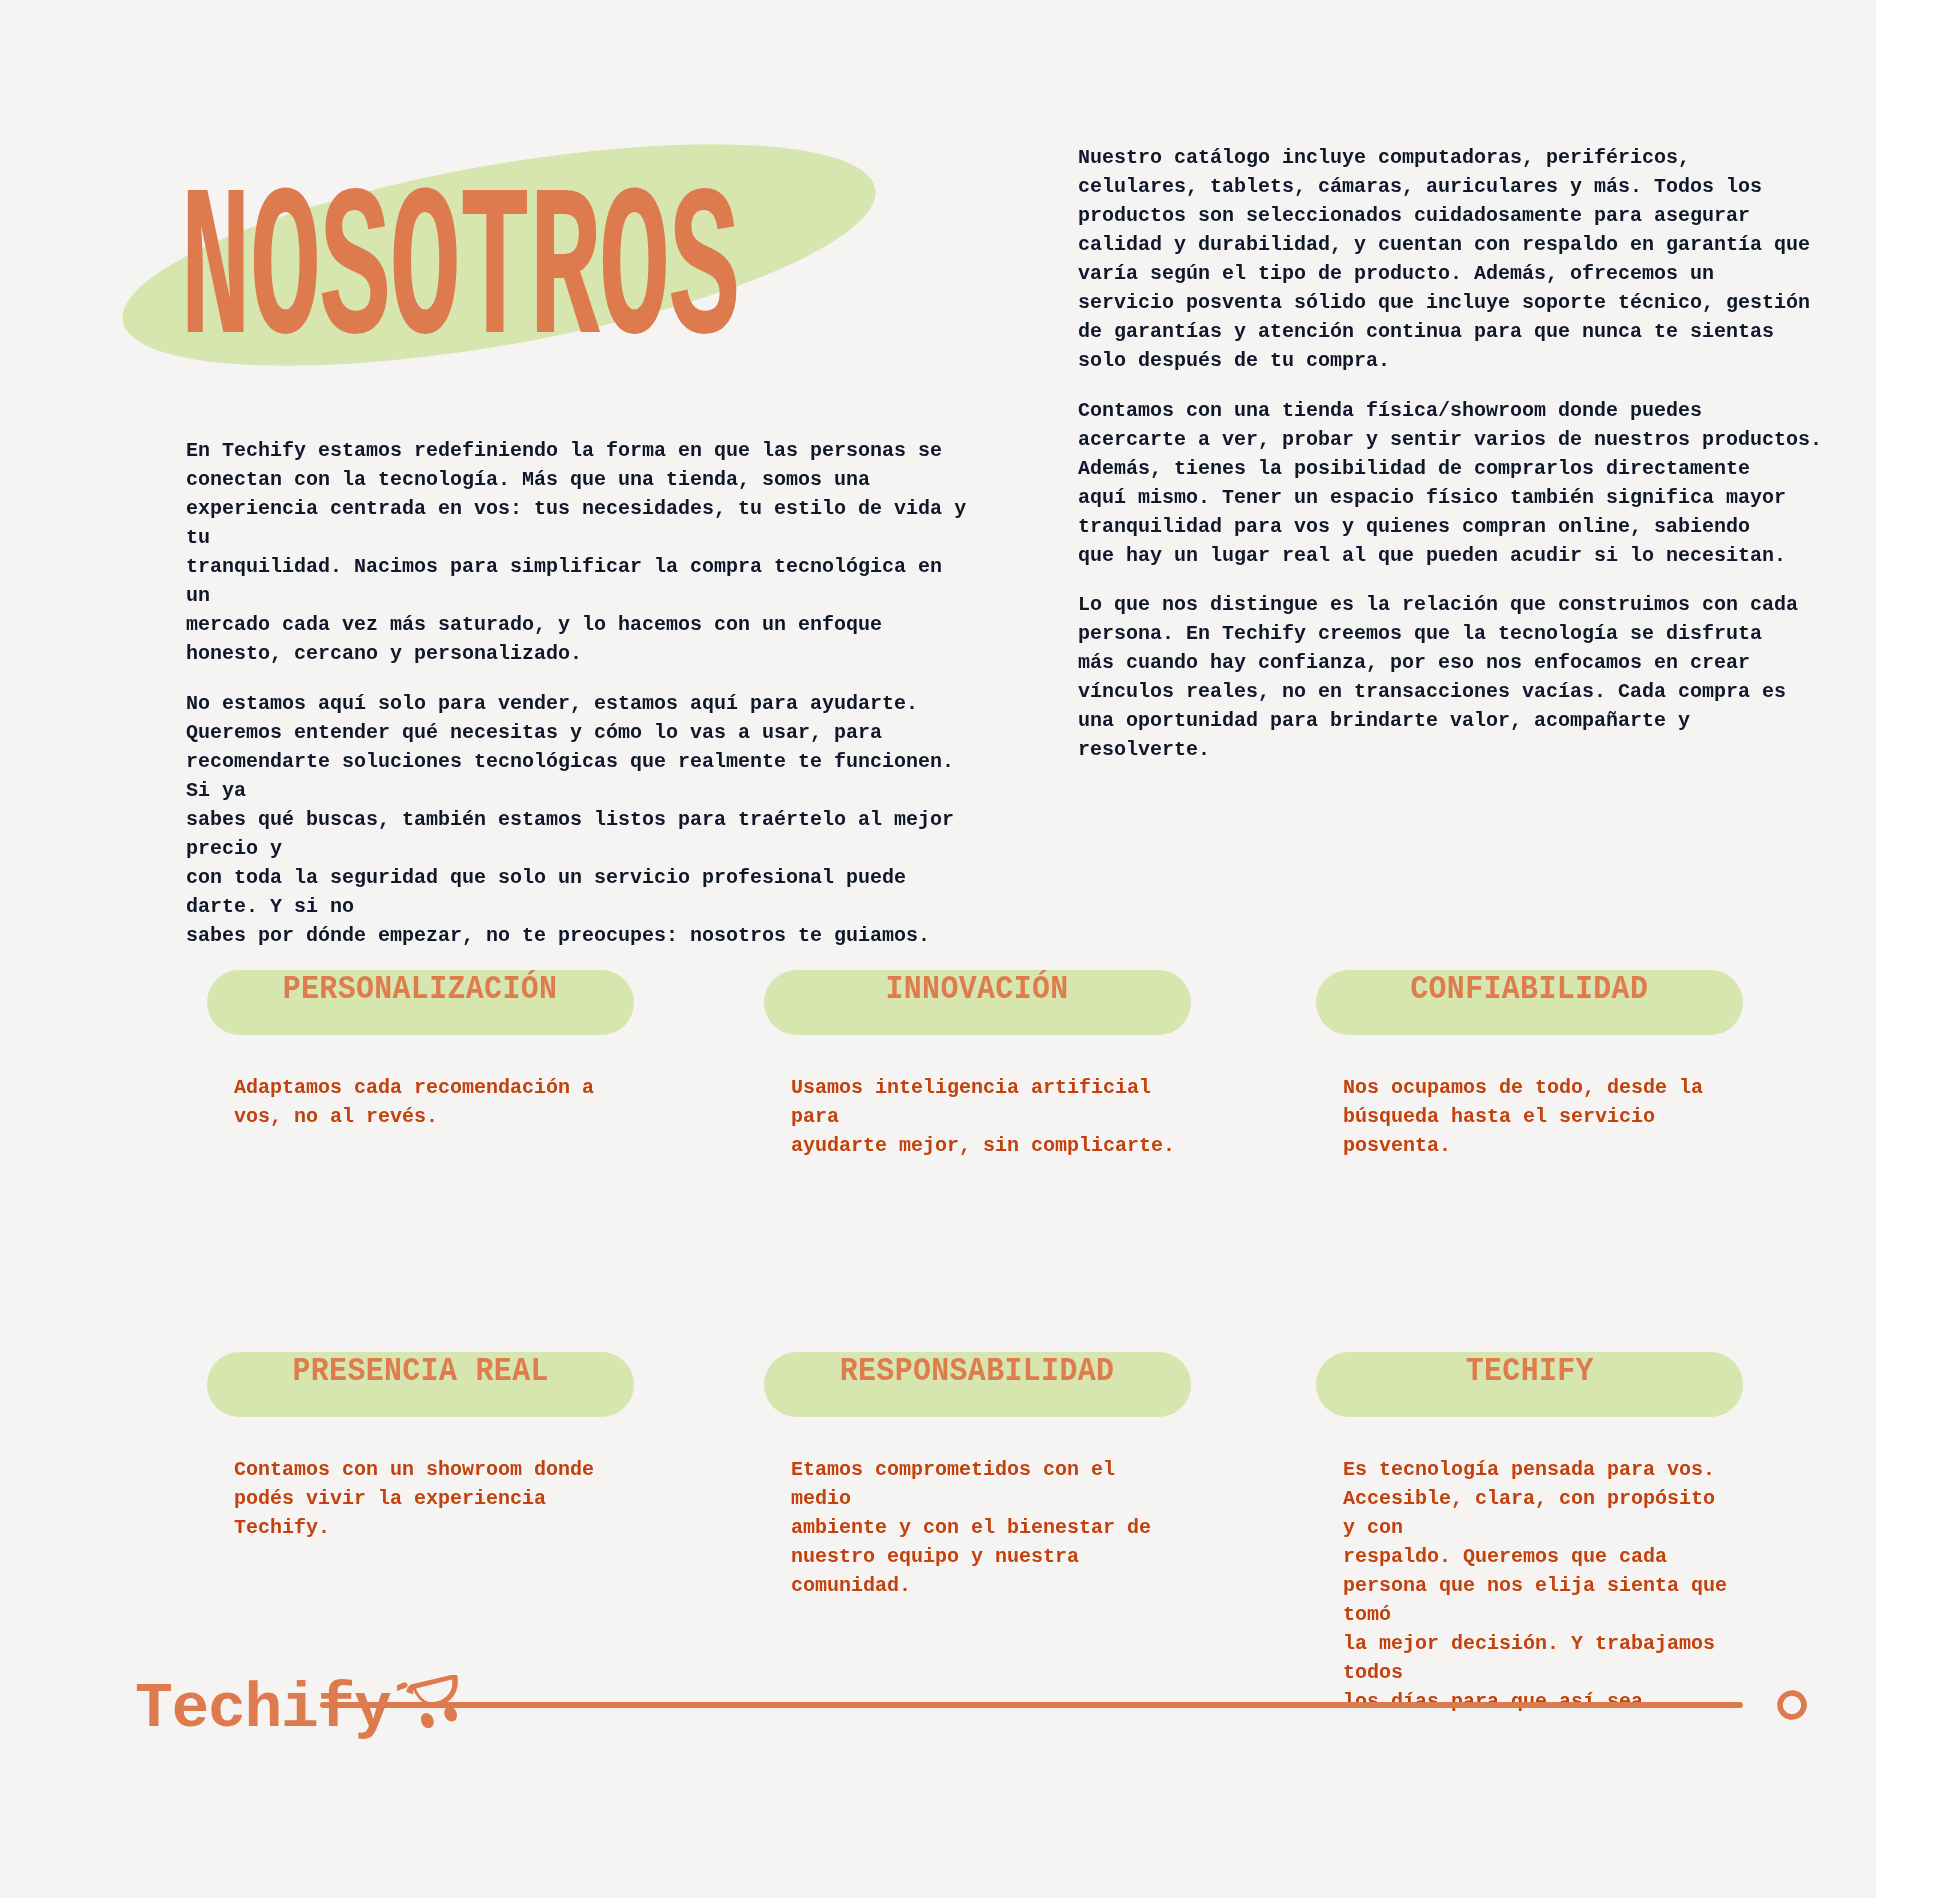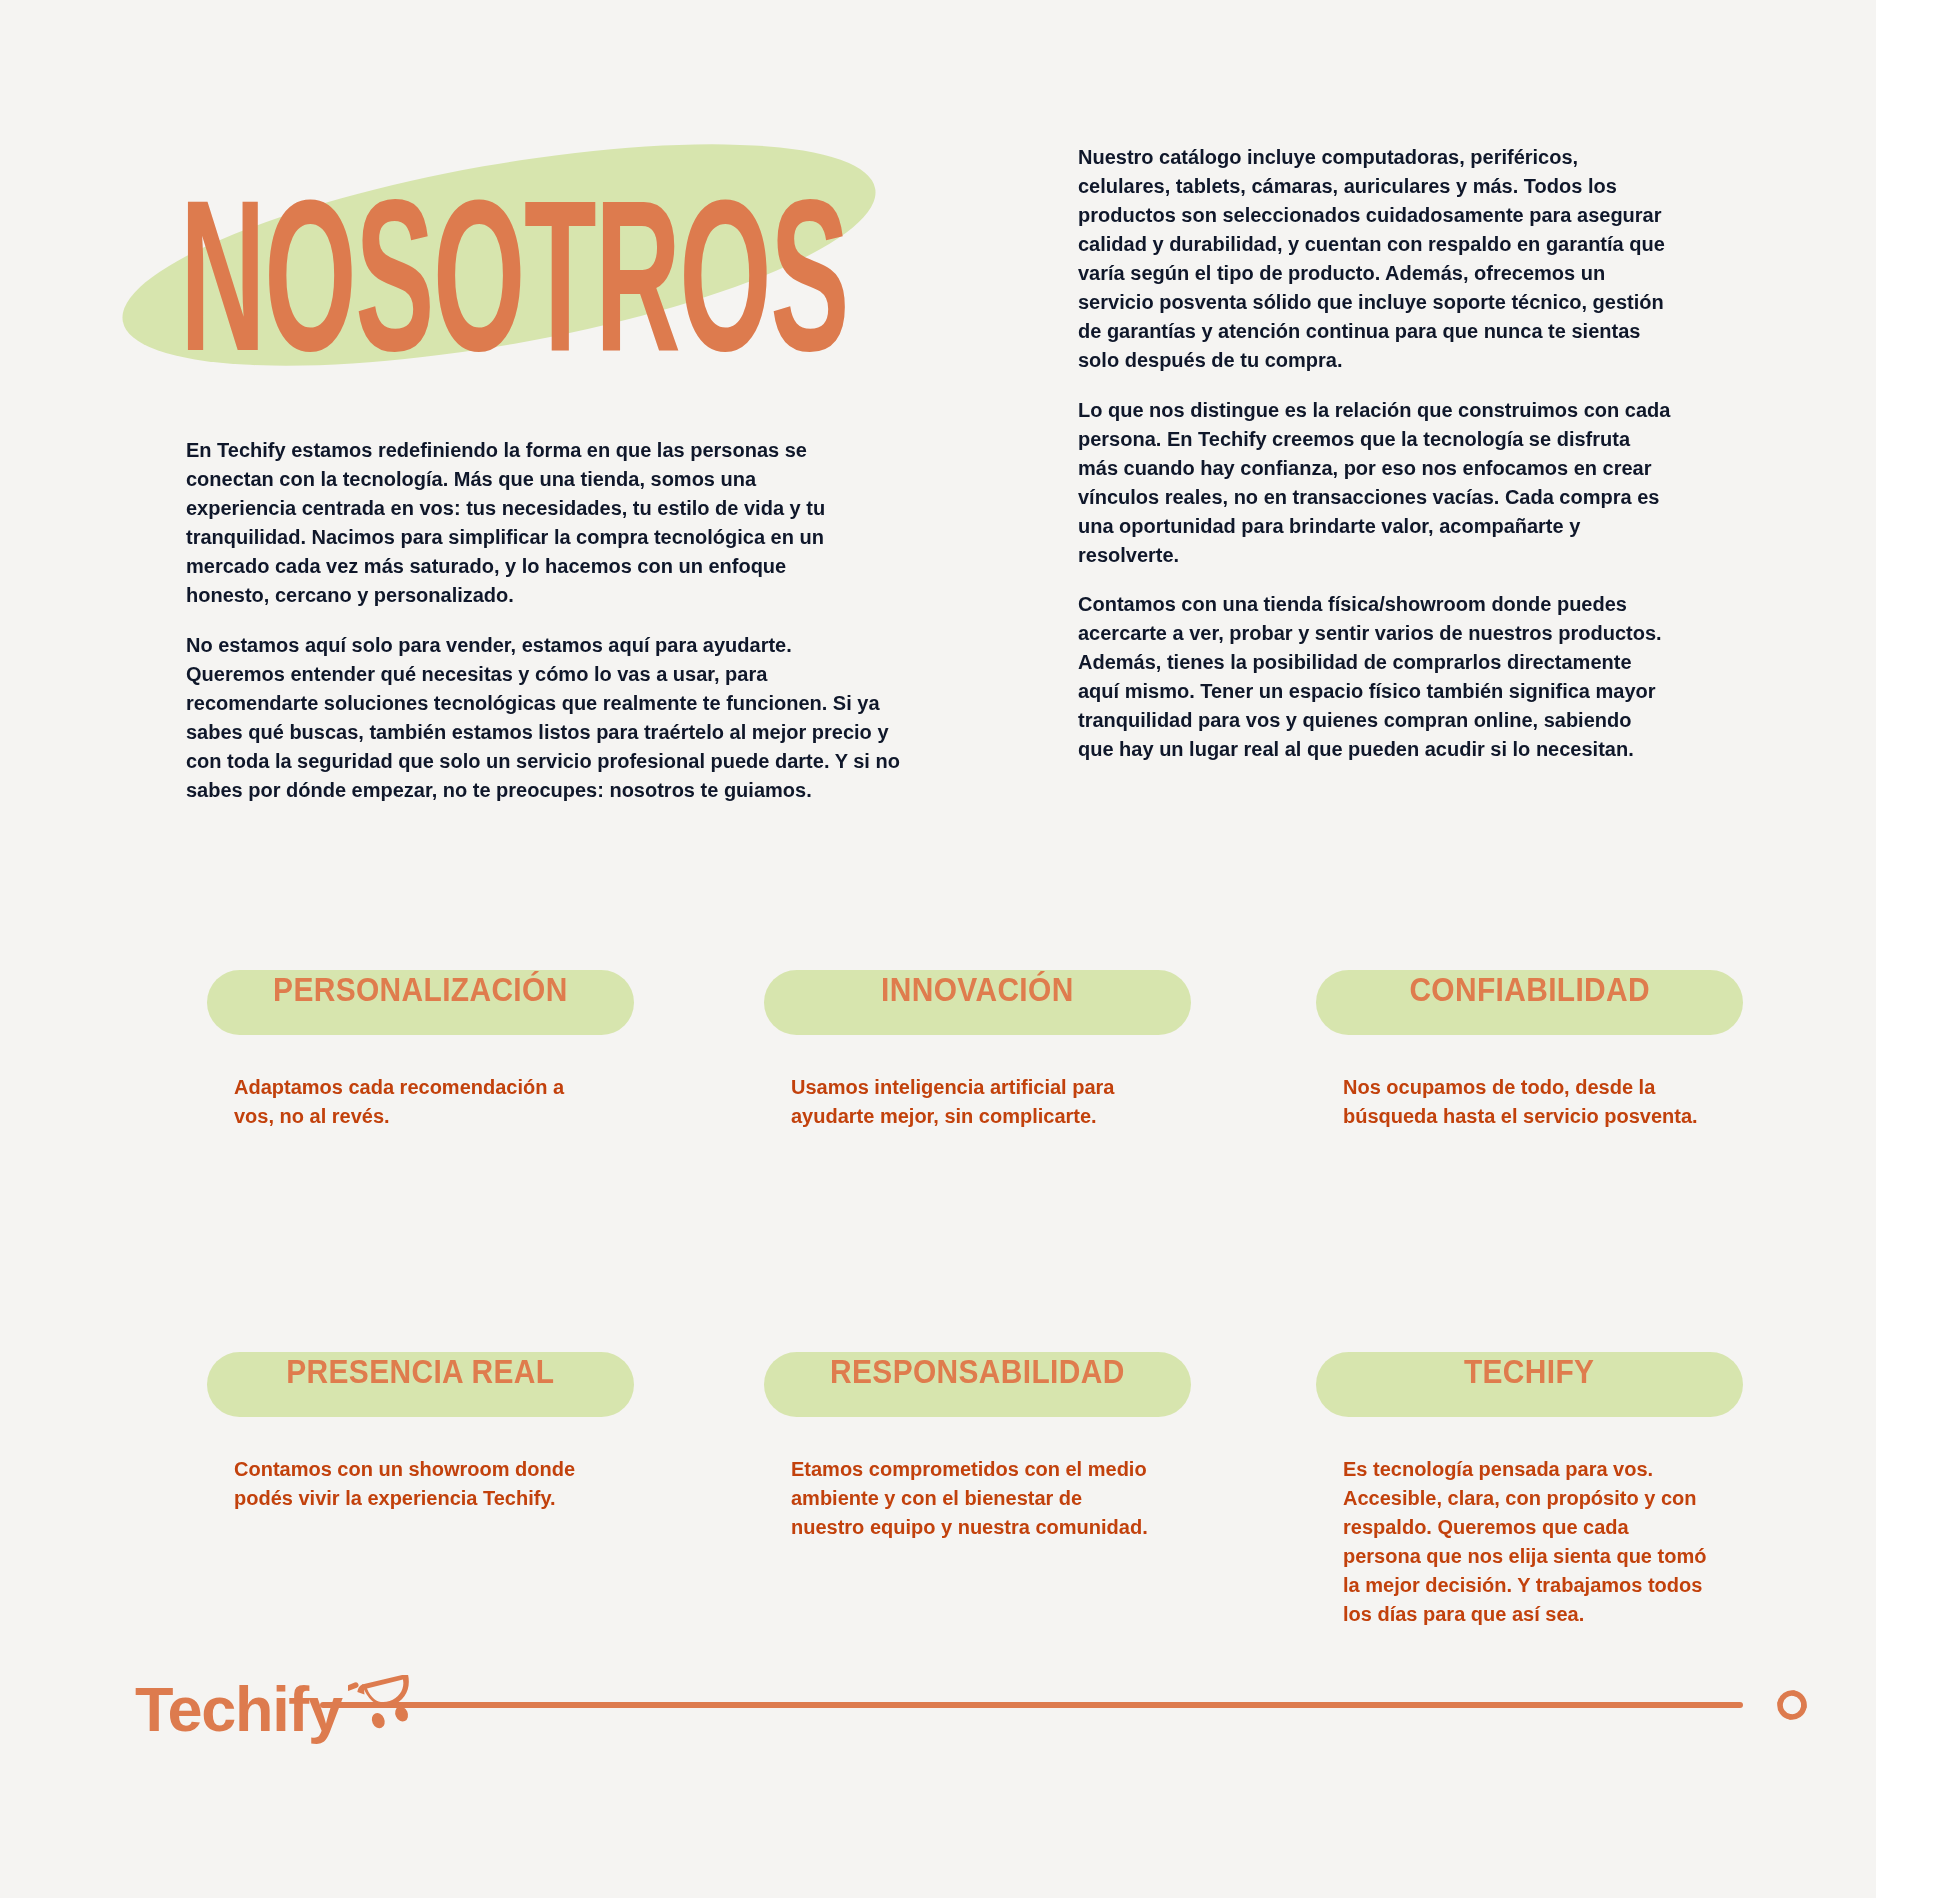--- a/index.html
+++ b/index.html
@@ -2,20 +2,21 @@
 <html style="font-size:7.2px"><head>
 <meta charset="utf-8">
 <style>
   html,body{margin:0;padding:0;}
   body{font-family:"Liberation Sans", sans-serif;}
   .page{
     position:relative;
     width:1876px;height:1899px;
     background:#f5f4f2;
     overflow:hidden;
+    font-family:Liberation Mono, monospace;
   }
   
   .blob{
     position:absolute;left:117px;top:165px;
     width:764px;height:180px;
     background:#d7e5ae;
     border-radius:50%;
     transform:rotate(-10deg);
   }
   .page-title{
@@ -100,32 +101,32 @@
 
   <div class="intro-col col-right">
     <p>Nuestro catálogo incluye computadoras, periféricos,
 celulares, tablets, cámaras, auriculares y más. Todos los
 productos son seleccionados cuidadosamente para asegurar
 calidad y durabilidad, y cuentan con respaldo en garantía que
 varía según el tipo de producto. Además, ofrecemos un
 servicio posventa sólido que incluye soporte técnico, gestión
 de garantías y atención continua para que nunca te sientas
 solo después de tu compra.</p>
+    <p>Contamos con una tienda física/showroom donde puedes
+acercarte a ver, probar y sentir varios de nuestros productos.
+Además, tienes la posibilidad de comprarlos directamente
+aquí mismo. Tener un espacio físico también significa mayor
+tranquilidad para vos y quienes compran online, sabiendo
+que hay un lugar real al que pueden acudir si lo necesitan.</p>
     <p>Lo que nos distingue es la relación que construimos con cada
 persona. En Techify creemos que la tecnología se disfruta
 más cuando hay confianza, por eso nos enfocamos en crear
 vínculos reales, no en transacciones vacías. Cada compra es
 una oportunidad para brindarte valor, acompañarte y
 resolverte.</p>
-    <p>Contamos con una tienda física/showroom donde puedes
-acercarte a ver, probar y sentir varios de nuestros productos.
-Además, tienes la posibilidad de comprarlos directamente
-aquí mismo. Tener un espacio físico también significa mayor
-tranquilidad para vos y quienes compran online, sabiendo
-que hay un lugar real al que pueden acudir si lo necesitan.</p>
   </div>
 
   <div class="value c0 r0">
     <div class="pill">
       <span class="pill-label">PERSONALIZACIÓN</span>
     </div>
     <p class="value-desc">Adaptamos cada recomendación a
 vos, no al revés.</p>
   </div>
 

